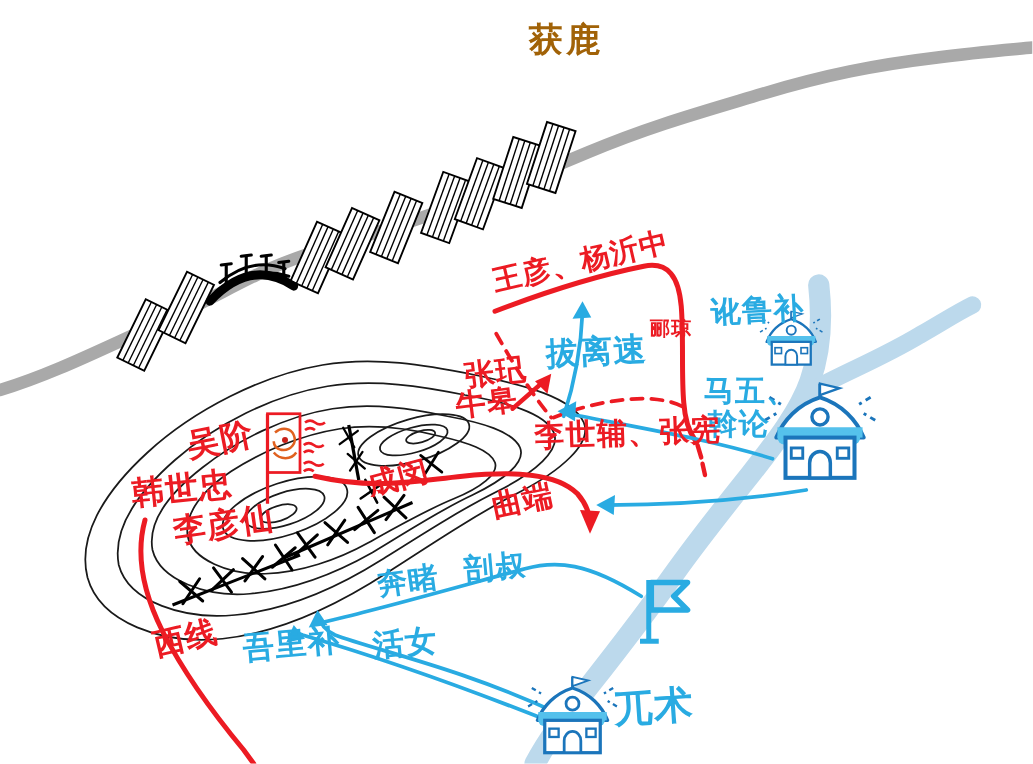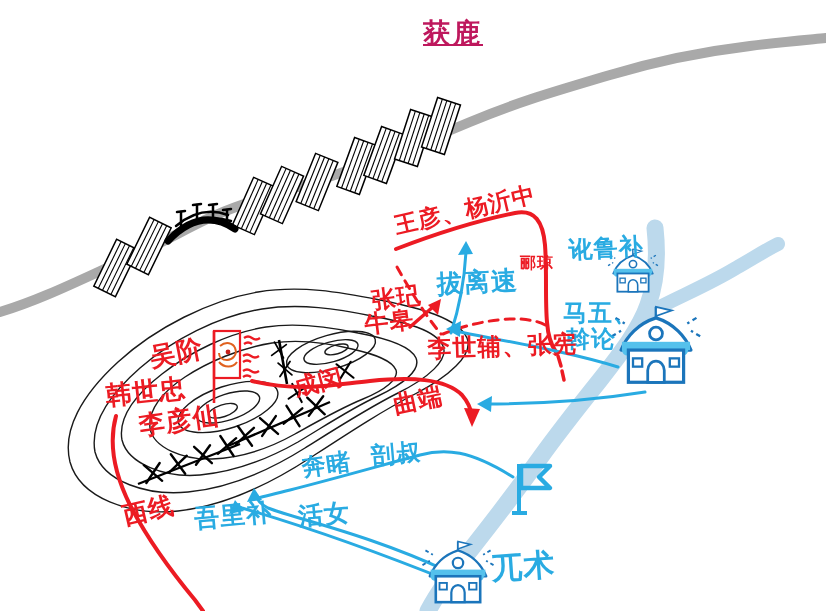--- a/index.html
+++ b/index.html
@@ -3,21 +3,21 @@
 <meta charset="utf-8">
 <style>
   html,body{margin:0;padding:0;background:#fff;}
   #stage{position:relative;width:826px;height:611px;background:#ffffff;overflow:hidden;
          font-family:"DejaVu Sans","Liberation Sans",sans-serif;}
   svg{position:absolute;left:0;top:0;}
   .lbl{position:absolute;font-weight:bold;white-space:nowrap;line-height:1.1;
        transform-origin:left top;letter-spacing:1px;}
   .song{color:#ec1b23;}
   .jin{color:#29abe2;}
-  .ttl{color:#be185d;letter-spacing:3px;text-decoration:underline;}
+  .ttl{color:#a16207;letter-spacing:3px;}
 </style>
 </head>
 <body>
 
 <div id="stage">
 
 <svg width="826" height="611" viewBox="0 0 826 611">
 
   <g stroke="#bcd9ec" fill="none" stroke-linecap="round">
     <path d="M655,228 C658,255 657,280 648,305 C640,328 622,352 600,380 C580,405 560,430 540,458 C520,486 498,515 472,548 C450,576 438,592 428,611" stroke-width="17"></path>

